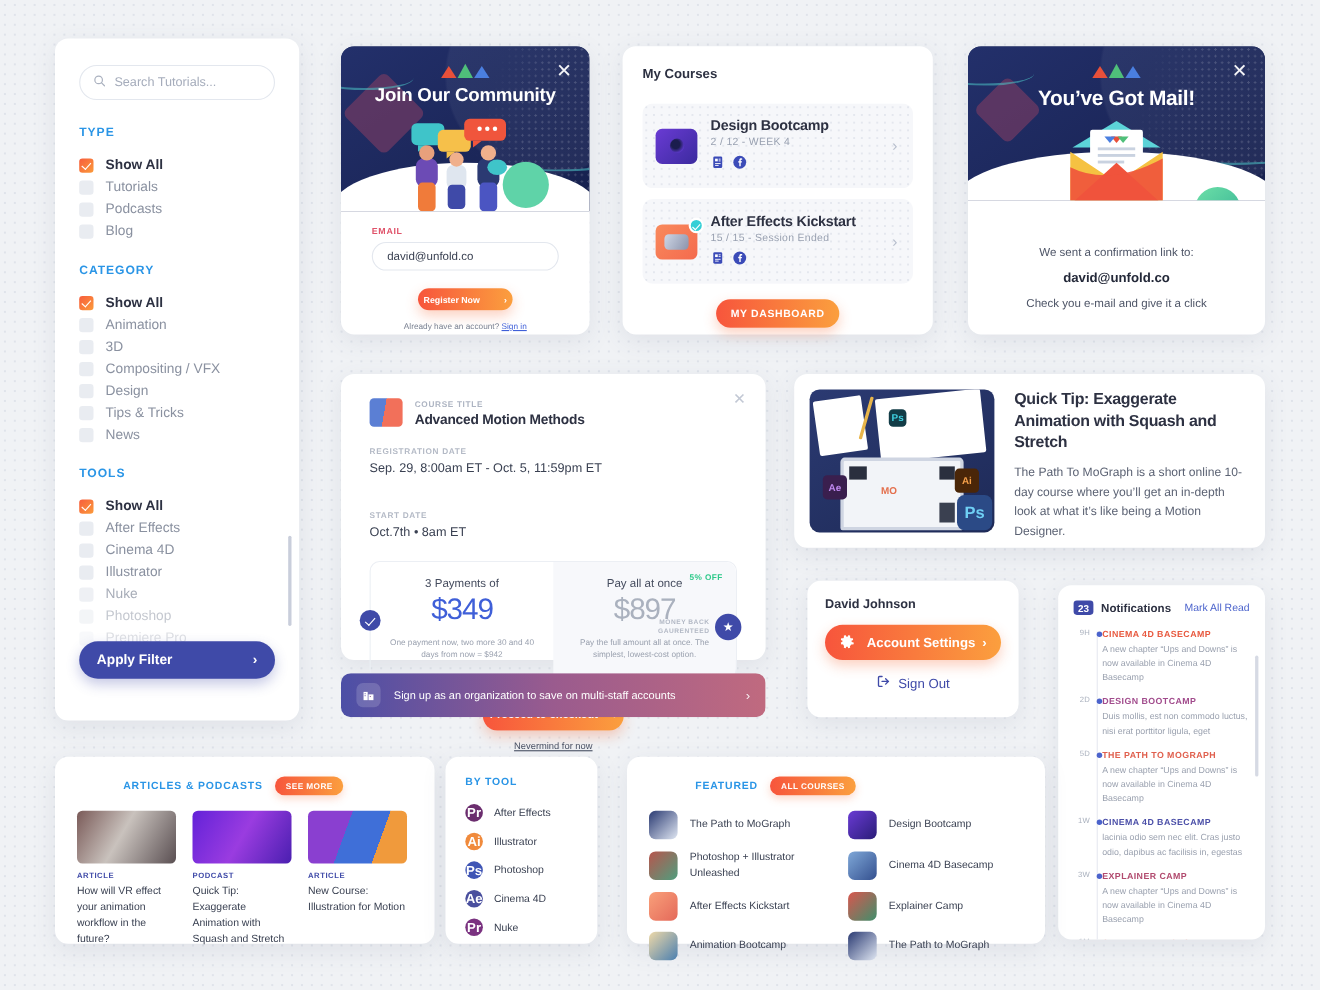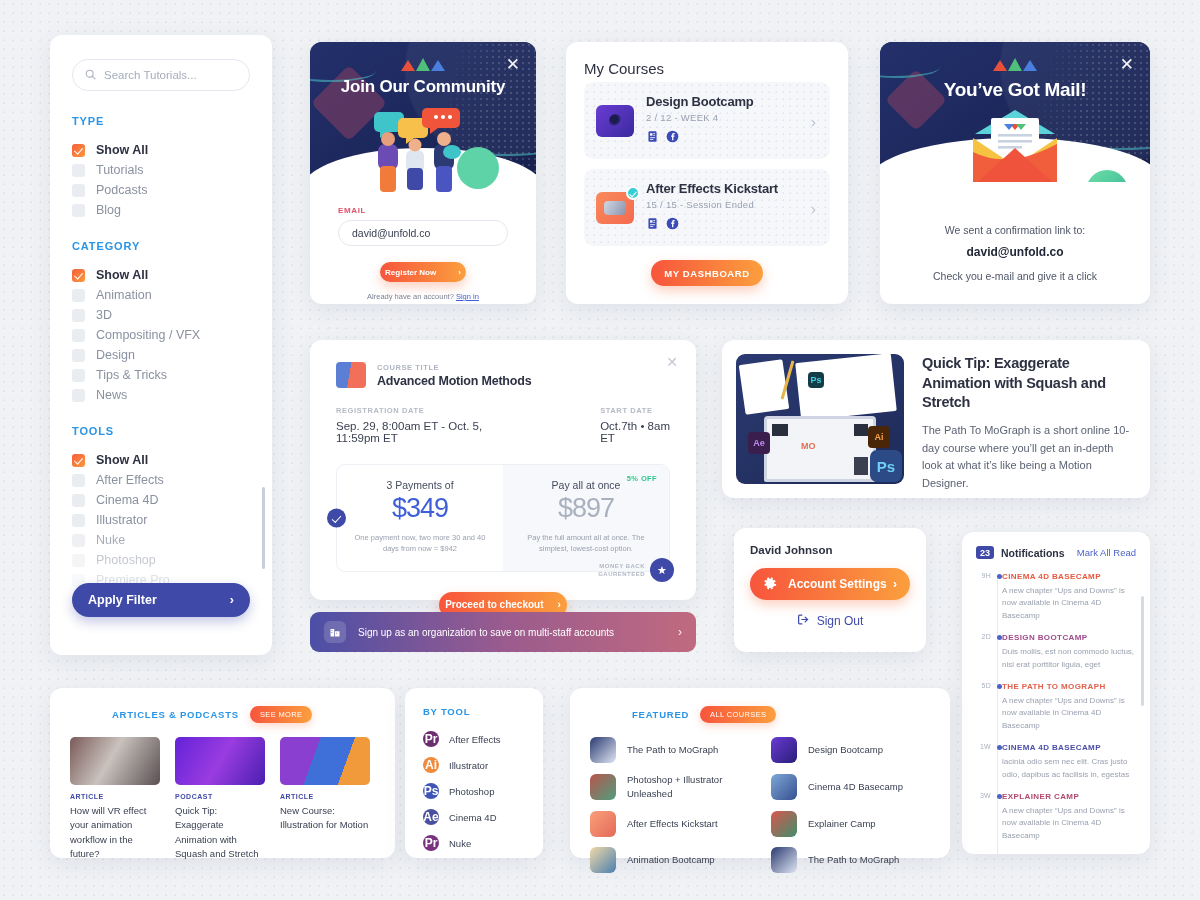--- a/index.html
+++ b/index.html
@@ -80,21 +80,21 @@
     font-family:inherit; font-weight:700; cursor:pointer;
     display:flex; align-items:center; justify-content:center; gap:22px;
     box-shadow:0 5px 12px rgba(247,110,60,.32);
   }
   #join .btn-grad{ margin:16px auto 0; width:86px; height:20px; font-size:8px; }
   #join .signin{ text-align:center; font-size:7.5px; color:#7b8292; margin-top:10px; }
   #join .signin a{ color:#3f5fd8; text-decoration:underline; }
 
   
   #courses{ left:566px; top:42px; width:282px; height:262px; padding:18px 18px 0; }
-  #courses h3{ font-size:15px; font-weight:400; margin-bottom:5px; }
+  #courses h3{ font-size:12px; font-weight:700; margin-bottom:20px; }
   .course-row{
     display:flex; align-items:center; gap:12px; background:#f6f7fa; border-radius:10px;
     padding:12px 12px; margin-bottom:10px; position:relative; cursor:pointer;
     background-image:radial-gradient(#e4e7ee 1px, transparent 1px); background-size:7px 7px;
   }
   .thumb{ width:38px;height:32px; border-radius:6px; flex:0 0 auto; position:relative; }
   .thumb.t1{ background:linear-gradient(135deg,#6a3bd4,#3b2a9e); }
   .thumb.t1:after{ content:""; position:absolute; left:13px; top:9px; width:13px;height:13px;border-radius:50%;
      background:radial-gradient(circle at 40% 40%,#1b1d4e 35%, #5f3ad0 75%); }
   .thumb.t2{ background:linear-gradient(135deg,#f98a5c,#f46a4e); }
@@ -122,21 +122,21 @@
     background:linear-gradient(140deg,#6ee0a8,#2fae92); }
 
   
   #checkout{ left:310px; top:340px; width:386px; height:260px; padding:22px 26px 0; }
   .co-x{ position:absolute; right:18px; top:14px; color:#c2c8d4; font-size:14px; cursor:pointer; }
   .co-head{ display:flex; align-items:center; gap:11px; }
   .co-thumb{ width:30px;height:26px;border-radius:4px; flex:0 0 auto;
      background:linear-gradient(100deg,#5b7fd4 0 45%, #f2705a 45% 100%); }
   .co-head .lbl{ font-size:7.5px; color:#adb4c2; }
   .co-head h4{ font-size:12.5px; font-weight:700; margin-top:2px; letter-spacing:-.2px; }
-  .co-dates{ display:flex; gap:96px; margin:18px 0 0; }
+  .co-dates{ display:flex; gap:32px; margin:18px 0 0;flex-direction:column; }
   .co-dates .lbl{ font-size:7.5px; color:#b4bac6; margin-bottom:5px; }
   .co-dates .v{ font-size:11.5px; color:#3a4152; }
   .plans{ display:flex; margin-top:20px; border:1px solid #eceff4; border-radius:9px; position:relative; }
   .plan{ flex:1; text-align:center; padding:14px 16px 16px; position:relative; }
   .plan.alt{ background:#f7f8fb; border-radius:0 9px 9px 0; }
   .plan .t{ font-size:10.5px; color:#454c5e; }
   .plan .p{ font-size:27px; font-weight:400; margin:2px 0 8px; letter-spacing:-1px; }
   .plan.sel .p{ color:#3f5fd8; }
   .plan.alt .p{ color:#aab1be; }
   .plan .d{ font-size:7.5px; color:#9aa1af; line-height:1.5; }
@@ -200,21 +200,21 @@
   .nf-item .dot{ position:absolute; left:-5.5px; top:2px; width:5px;height:5px;border-radius:50%; background:#4b63cc; }
   .nf-item .ti{ font-size:8px; font-weight:700; letter-spacing:.05em; }
   .nf-item .tx{ font-size:8px; color:#9aa1af; line-height:1.55; margin-top:4px; }
   .nf-scroll{ position:absolute; right:6px; top:64px; width:3px; height:110px; background:#d6dae4; border-radius:2px; }
 
   
   #articles{ left:50px; top:688px; width:345px; height:170px; padding:18px 20px 0; }
   .sec-head{ display:flex; align-items:center; gap:11px; margin-bottom:14px; }
   .sec-head .h{ font-size:9.5px; color:#2a95e6;margin-left:42px; }
   .pill{ background:linear-gradient(90deg,#f7553c,#fb9f3e); color:#fff; border-radius:11px;
-    font-size:7.5px; font-weight:400; letter-spacing:.05em; padding:4px 10px; border:0; cursor:pointer;
+    font-size:7.5px; font-weight:700; letter-spacing:.05em; padding:4px 10px; border:0; cursor:pointer;
     font-family:inherit; box-shadow:0 3px 8px rgba(247,110,60,.28); }
   .art-grid{ display:flex; gap:15px; }
   .art{ width:90px; cursor:pointer; }
   .art .im{ width:90px; height:48px; border-radius:5px; }
   .art .k{ font-size:7px; font-weight:700; color:#3f4aa8; letter-spacing:.07em; margin:8px 0 4px; }
   .art .ti{ font-size:9.5px; color:#3a4152; line-height:1.5; }
 
   
   #bytool{ left:405px; top:688px; width:138px; height:170px; padding:18px 18px 0; }
   #bytool .h{ font-size:9.5px; color:#2a95e6; margin-bottom:14px; }

